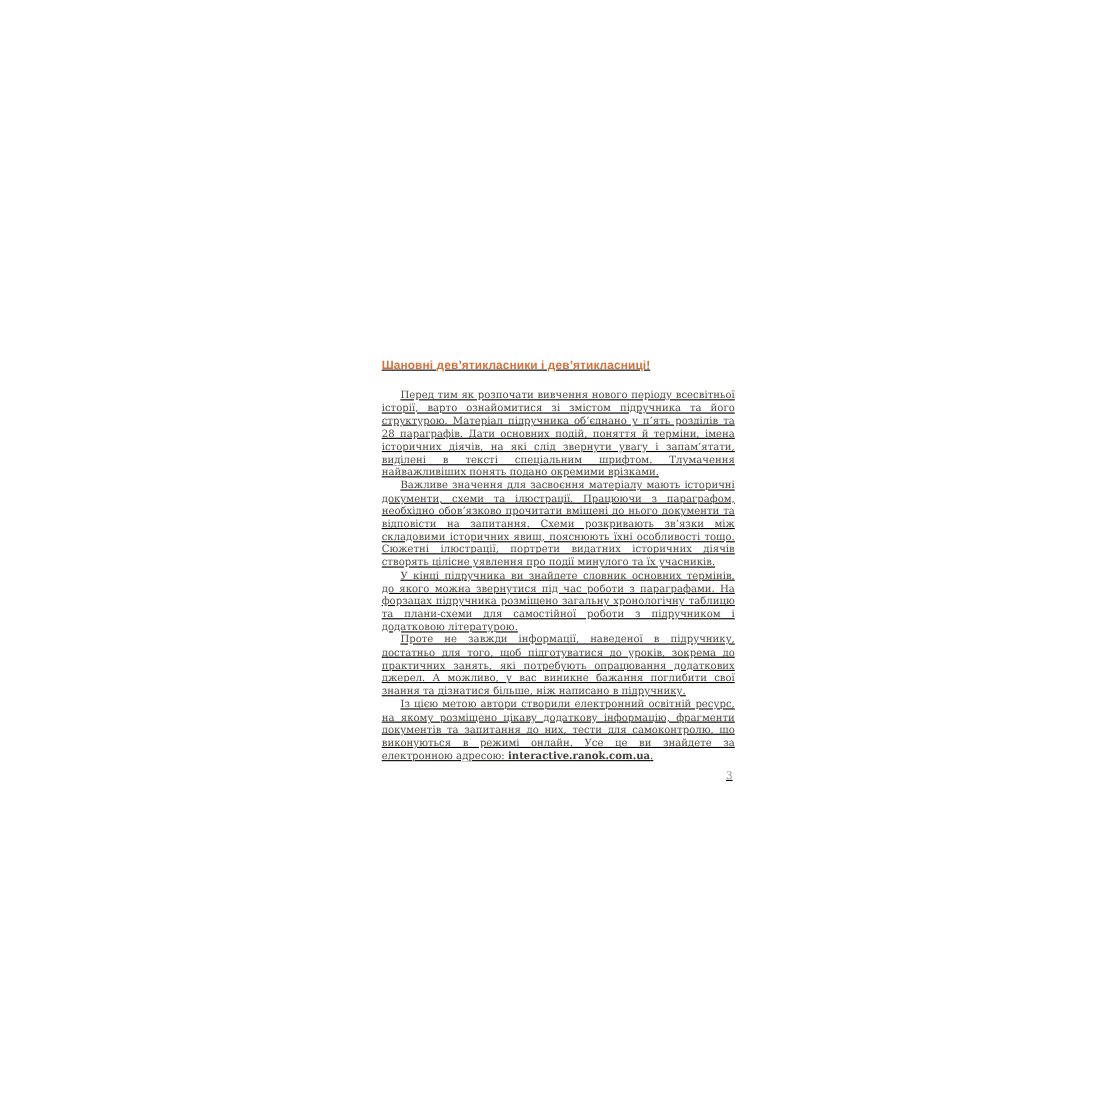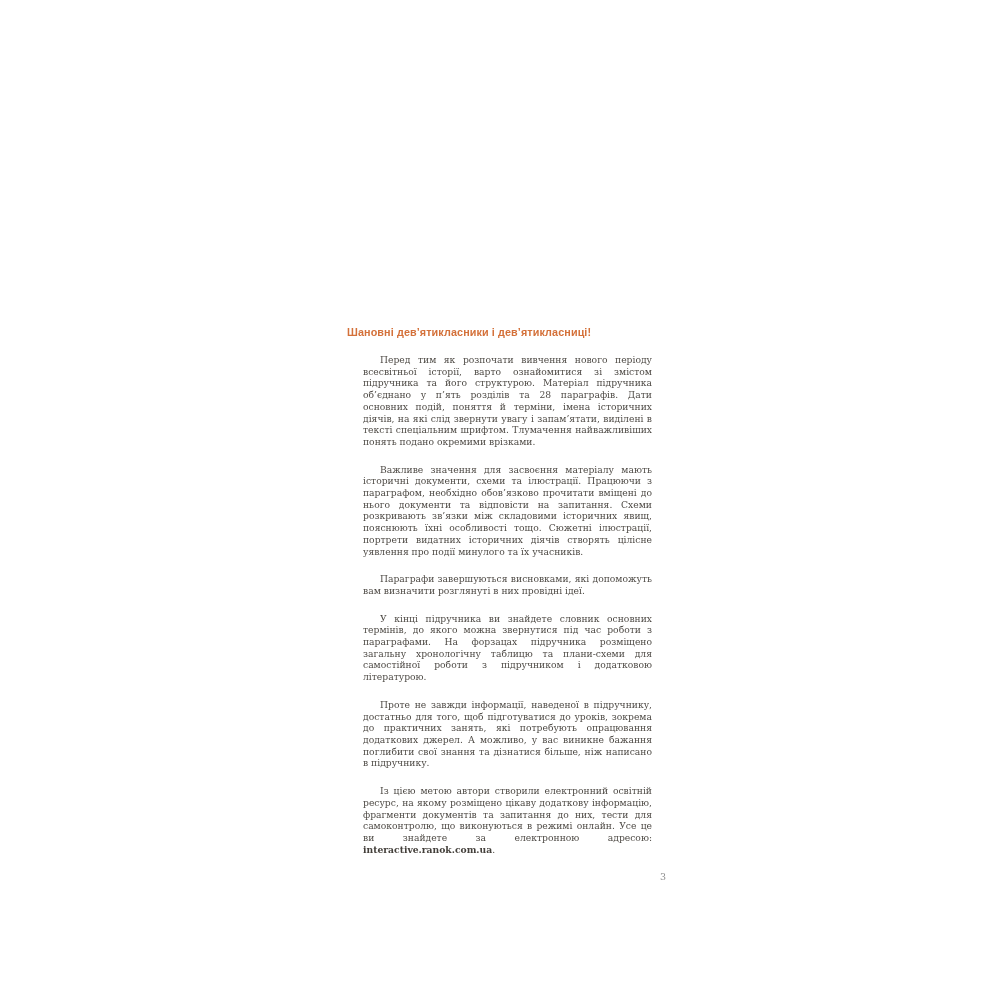--- a/index.html
+++ b/index.html
@@ -13,37 +13,38 @@
     position: relative;
     overflow: hidden;
     font-family: "DejaVu Serif", serif;
   }
   .scan-page {
     position: absolute;
     left: 347px;
     top: 326px;
     width: 321px;
     background: #ffffff;
+    text-decoration: underline;
   }
   .page-heading {
     font-family: "Liberation Sans", sans-serif;
     font-weight: bold;
     font-size: 10.8px;
     line-height: 12px;
     color: #d4713a;
     margin: 0 0 16px 0;
     letter-spacing: 0.1px;
   }
   .body-text {
     color: #4e4a45;
     font-size: 9.2px;
     line-height: 11.7px;
   }
   .body-text p {
-    margin: 16px;
+    margin: 0;
     text-align: justify;
     text-indent: 17px;
   }
   .inline-url {
     font-weight: bold;
     color: #433f3a;
   }
   .marker-icon {
     display: inline-block;
     width: 8px;
@@ -76,21 +77,20 @@
 <div class="scan-page">
 
   <h1 class="page-heading">Шановні дев’ятикласники і дев’ятикласниці!</h1>
 
   <div class="body-text">
 
     <p>Перед тим як розпочати вивчення нового періоду всесвітньої історії, варто ознайомитися зі змістом підручника та його структурою. Матеріал підручника об’єднано у п’ять розділів та 28 параграфів. Дати основних подій, поняття й терміни, імена історичних діячів, на які слід звернути увагу і запам’ятати, виділені в тексті спеціальним шрифтом. Тлумачення найважливіших понять подано окремими врізками.</p>
 
     <p>Важливе значення для засвоєння матеріалу мають історичні документи, схеми та ілюстрації. Працюючи з параграфом, необхідно обов’язково прочитати вміщені до нього документи та відповісти на запитання. Схеми розкривають зв’язки між складовими історичних явищ, пояснюють їхні особливості тощо. Сюжетні ілюстрації, портрети видатних історичних діячів створять цілісне уявлення про події минулого та їх учасників.</p>
 
-    <p>Параграфи завершуються висновками, які допоможуть вам визначити розглянуті в них провідні ідеї.</p>
 
 
     <p>У кінці підручника ви знайдете словник основних термінів, до якого можна звернутися під час роботи з параграфами. На форзацах підручника розміщено загальну хронологічну таблицю та плани-схеми для самостійної роботи з підручником і додатковою літературою.</p>
 
     <p>Проте не завжди інформації, наведеної в підручнику, достатньо для того, щоб підготуватися до уроків, зокрема до практичних занять, які потребують опрацювання додаткових джерел. А можливо, у вас виникне бажання поглибити свої знання та дізнатися більше, ніж написано в підручнику.</p>
 
     <p><span>Із цією метою автори створили електронний освітній ресурс, на якому розміщено цікаву додаткову інформацію, фрагменти документів та запитання до них, тести для самоконтролю, що виконуються в режимі онлайн. Усе це ви знайдете за електронною адресою: </span><span class="inline-url">interactive.ranok.com.ua</span><span>.</span></p>
 
 
   </div>

